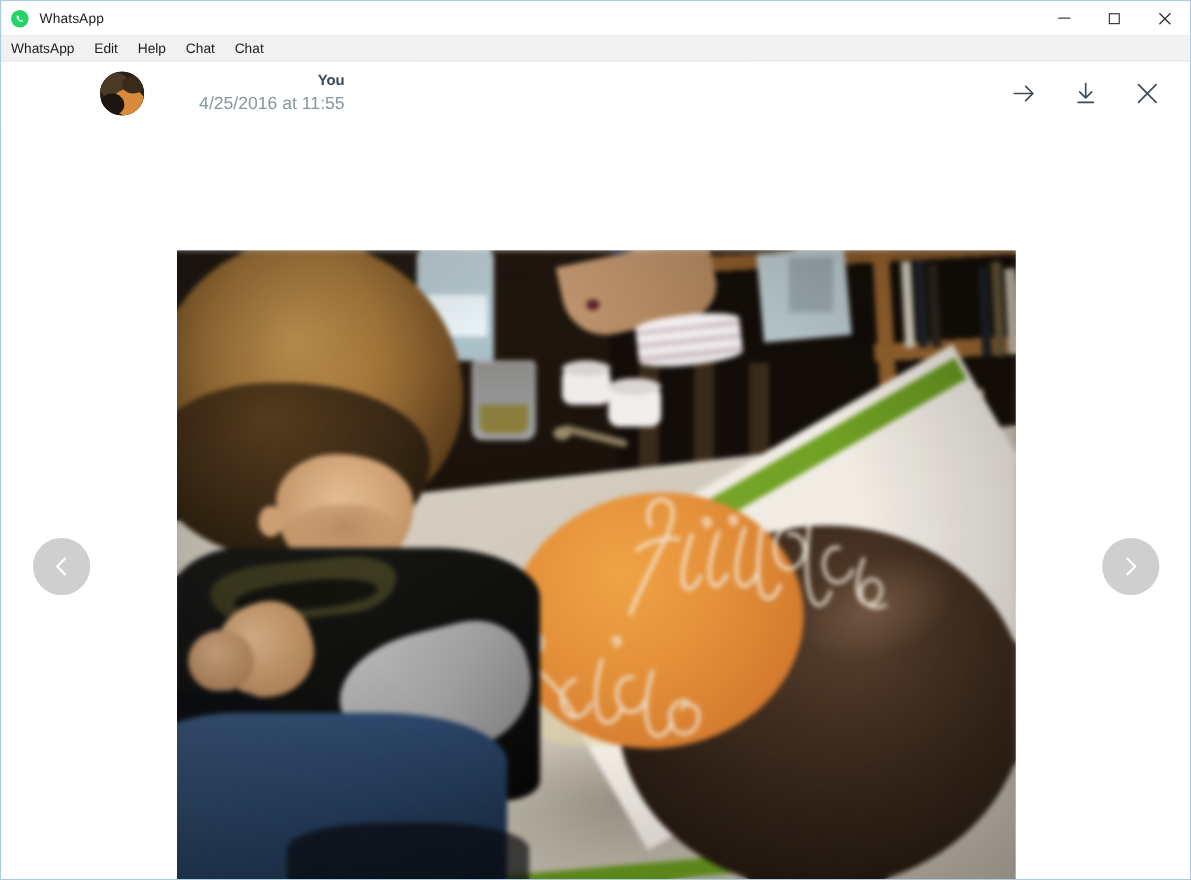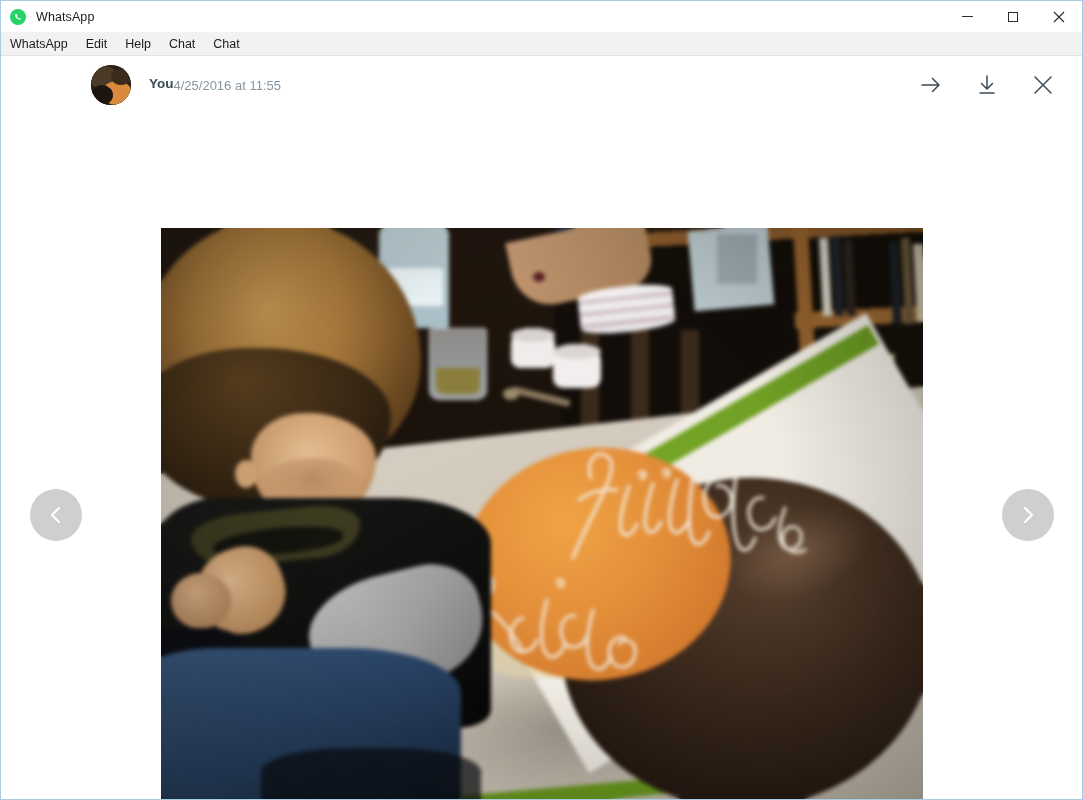--- a/index.html
+++ b/index.html
@@ -185,33 +185,34 @@
     margin-left: 90px;
     border-radius: 50%;
     overflow: hidden;
     flex-shrink: 0;
     background: #3a2f25;
     position: relative;
   }
   #viewer-sender-meta {
     margin-left: 18px;
     display: flex;
-    flex-direction: row;
+    flex-direction: column;
     justify-content: center;
     line-height: 1.35;
   }
   #viewer-sender-name {
     font-size: 13.5px;
     font-weight: bold;
     color: #3b4a54;
   }
   #viewer-timestamp {
-    font-size: 13px;
+    font-size: 16px;
     color: #8696a0;
     margin-top: 2px;
+    margin-left: 32px;
   }
   #viewer-actions {
     position: absolute;
     right: 24px;
     top: 0;
     height: 58px;
     display: flex;
     align-items: center;
     gap: 26px;
   }

